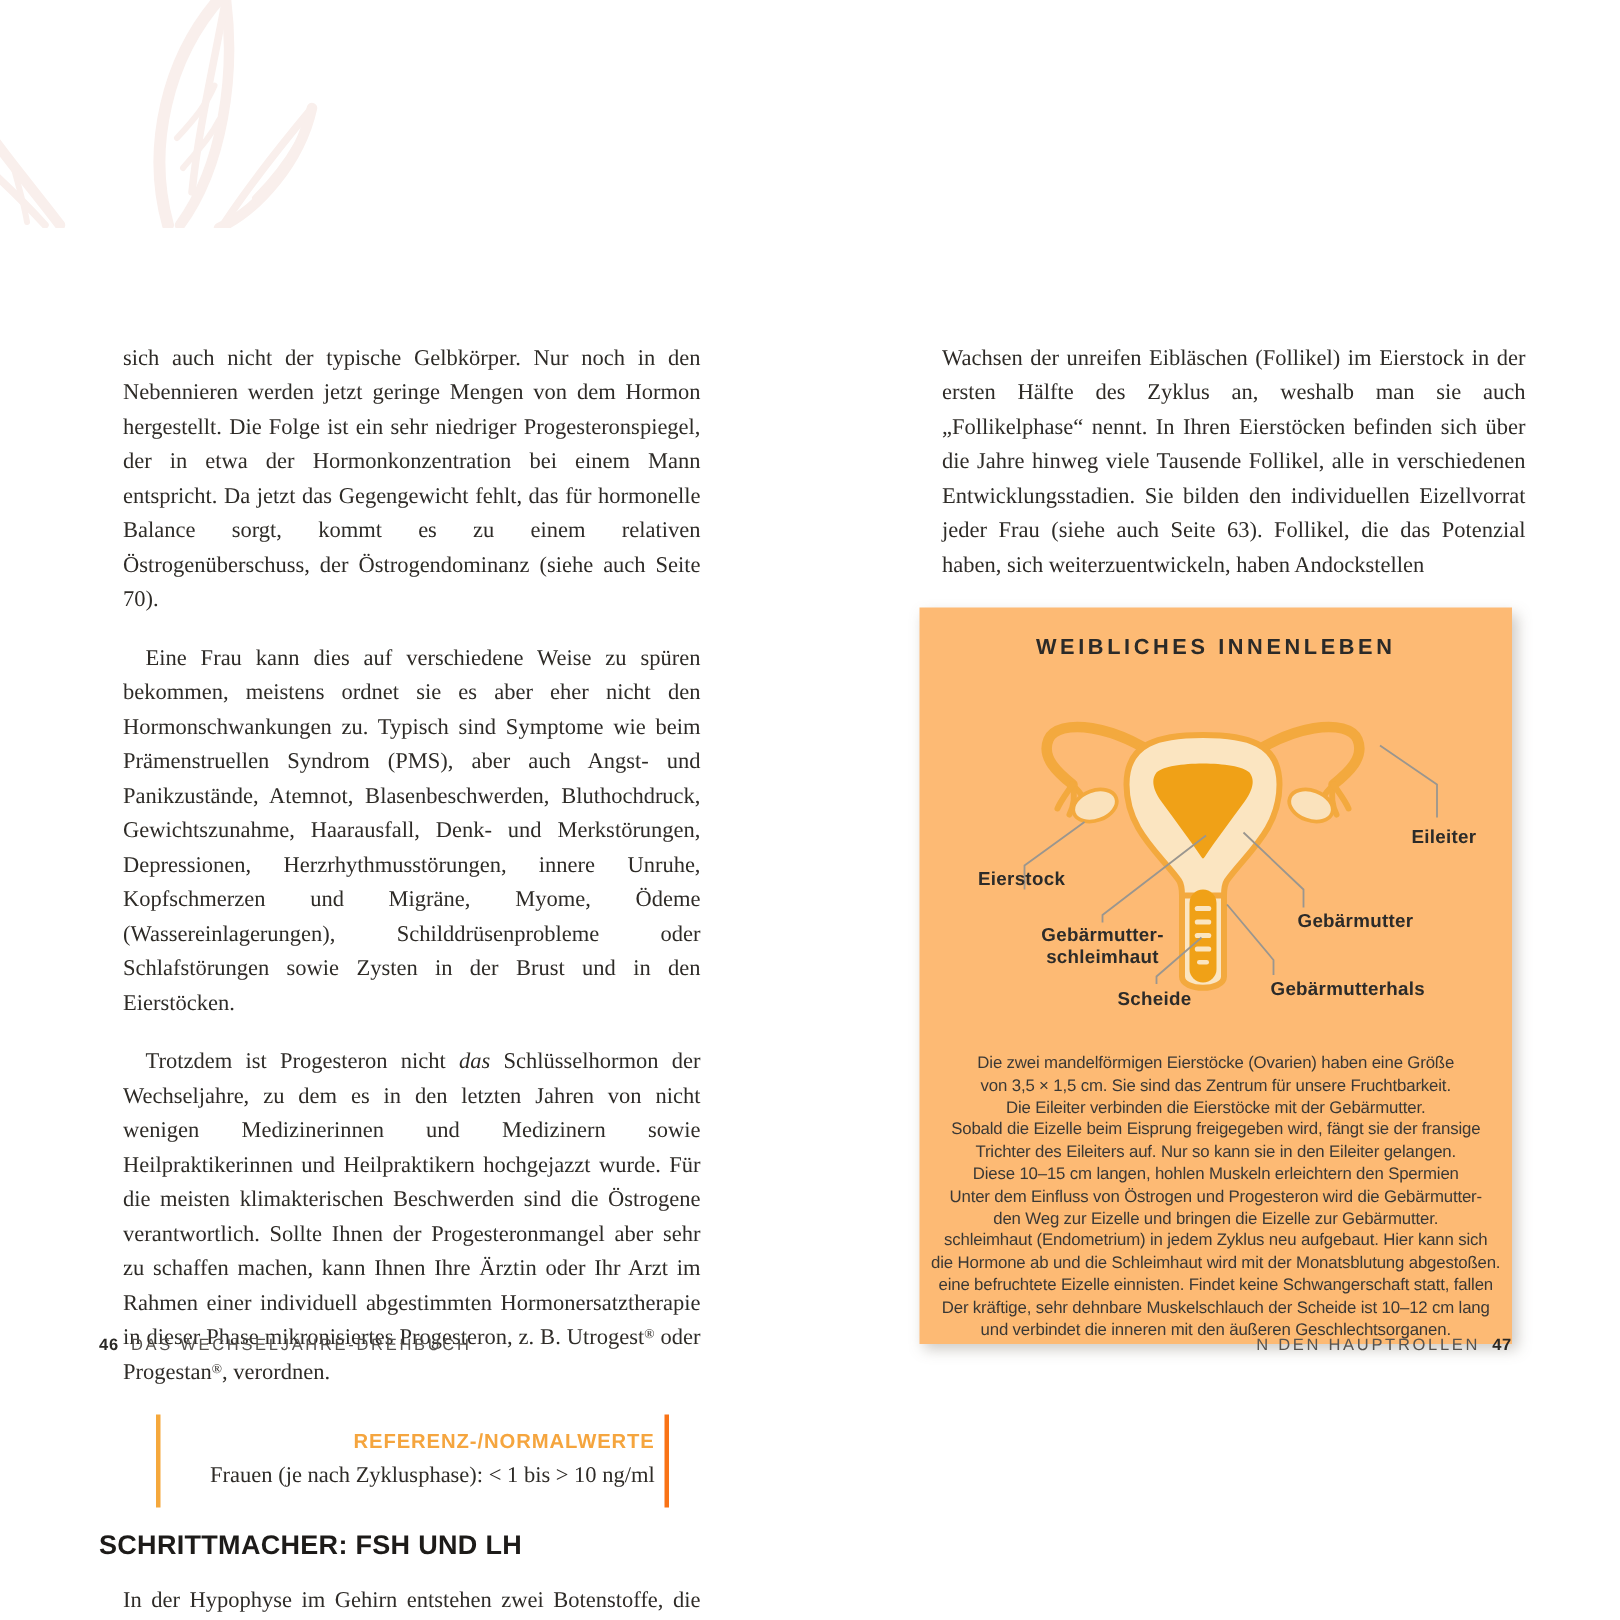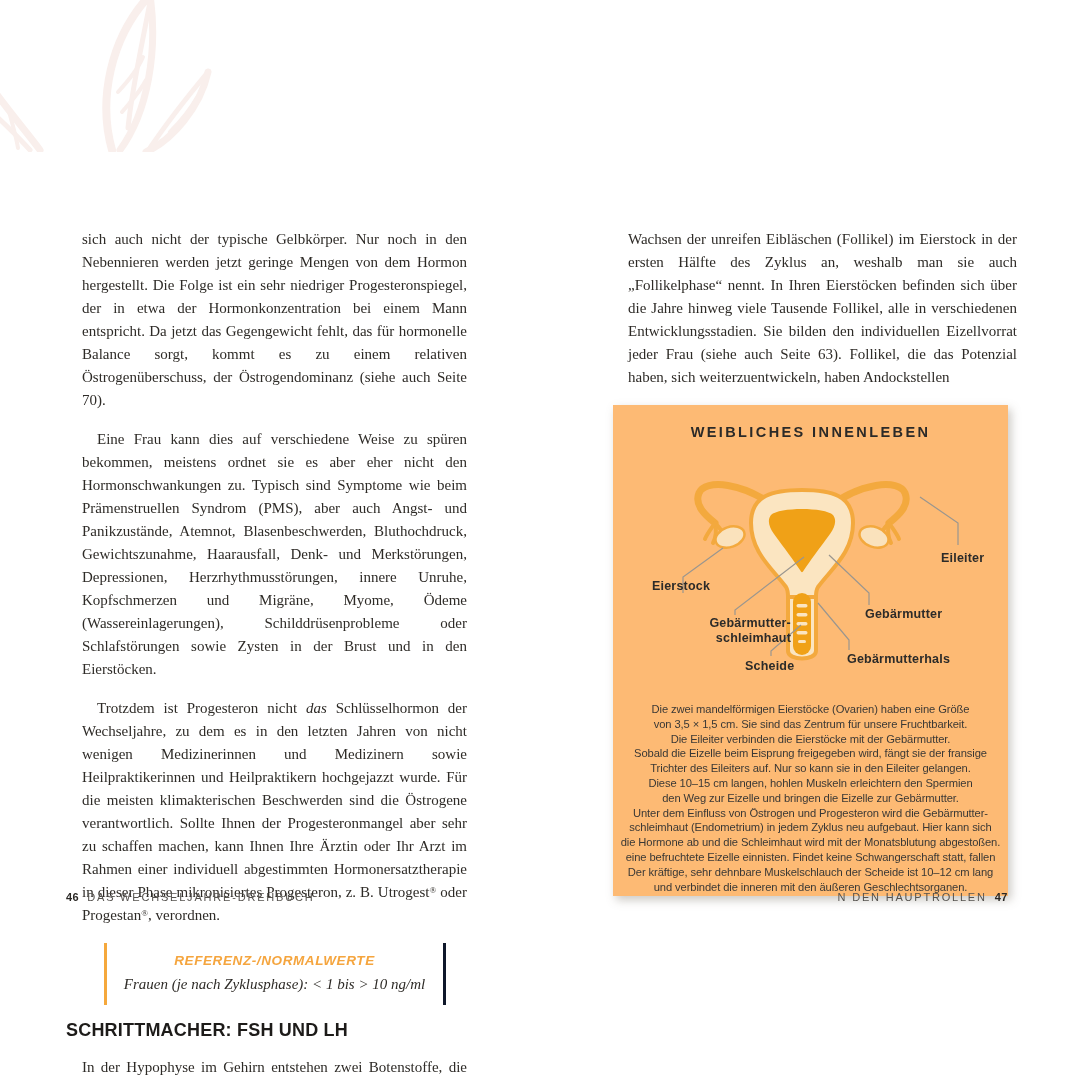--- a/index.html
+++ b/index.html
@@ -16,24 +16,23 @@
   .body-p{
     margin:16px;font-size:15px;line-height:23px;color:#2e2b27;
     text-align:justify;
   }
   .indent{text-indent:15px;}
   .body-p em{font-style:italic;}
   .body-p sup{font-size:9px;line-height:0;vertical-align:4px;}
 
   
   .refbox{
-    width:324px;margin:13px auto 9px;text-align:center;
-    border-left:3px solid #F5A83C;border-right:3px solid #0f172a;
+    width:324px;margin:13px auto 9px;text-align:right;
+    border-left:3px solid #F5A83C;border-right:3px solid #f97316;
     padding:8px 6px 10px;
-    font-style:italic;
   }
   .refbox-title{
     font-family:"Liberation Sans", sans-serif;font-weight:bold;
     font-size:13.5px;line-height:20px;color:#F5A53E;letter-spacing:.6px;
     margin-bottom:2px;
   }
   .refbox-line{font-size:15px;line-height:22px;color:#2e2b27;}
 
   .subhead{
     margin:15px 0 5px;font-family:"Liberation Sans", sans-serif;
@@ -52,21 +51,21 @@
     font-size:14.5px;letter-spacing:2.4px;color:#2b2a28;
   }
   .anatomy-svg{position:absolute;left:0;top:60px;}
   .lbl{
     position:absolute;font-family:"Liberation Sans", sans-serif;
     font-weight:bold;font-size:12.5px;line-height:15px;color:#2c2b29;
     letter-spacing:.2px;white-space:pre-line;
   }
   .lbl-eileiter{left:328px;top:146px;}
   .lbl-eierstock{left:39px;top:174px;}
-  .lbl-schleimhaut{left:66px;top:211px;width:112px;text-align:right;}
+  .lbl-schleimhaut{left:66px;top:211px;width:112px;text-align:center;}
   .lbl-scheide{left:132px;top:254px;}
   .lbl-gebaermutter{left:252px;top:202px;}
   .lbl-gebaermutterhals{left:234px;top:247px;}
   .caption{position:absolute;left:3px;right:3px;top:297px;text-align:center;}
   .cap-line{
     font-family:"Liberation Sans", sans-serif;font-size:11.2px;
     line-height:14.8px;color:#3a3835;letter-spacing:-.1px;
   }
 
   
@@ -170,22 +169,22 @@
     <div class="lbl lbl-gebaermutter">Gebärmutter</div>
     <div class="lbl lbl-gebaermutterhals">Gebärmutterhals</div>
 
     <div class="caption">
         <div class="cap-line">Die zwei mandelförmigen Eierstöcke (Ovarien) haben eine Größe</div>
         <div class="cap-line">von 3,5 × 1,5 cm. Sie sind das Zentrum für unsere Fruchtbarkeit.</div>
         <div class="cap-line">Die Eileiter verbinden die Eierstöcke mit der Gebärmutter.</div>
         <div class="cap-line">Sobald die Eizelle beim Eisprung freigegeben wird, fängt sie der fransige</div>
         <div class="cap-line">Trichter des Eileiters auf. Nur so kann sie in den Eileiter gelangen.</div>
         <div class="cap-line">Diese 10–15 cm langen, hohlen Muskeln erleichtern den Spermien</div>
+        <div class="cap-line">Unter dem Einfluss von Östrogen und Progesteron wird die Gebärmutter-</div>
         <div class="cap-line">den Weg zur Eizelle und bringen die Eizelle zur Gebärmutter.</div>
-        <div class="cap-line">Unter dem Einfluss von Östrogen und Progesteron wird die Gebärmutter-</div>
         <div class="cap-line">schleimhaut (Endometrium) in jedem Zyklus neu aufgebaut. Hier kann sich</div>
         <div class="cap-line">die Hormone ab und die Schleimhaut wird mit der Monatsblutung abgestoßen.</div>
         <div class="cap-line">eine befruchtete Eizelle einnisten. Findet keine Schwangerschaft statt, fallen</div>
         <div class="cap-line">Der kräftige, sehr dehnbare Muskelschlauch der Scheide ist 10–12 cm lang</div>
         <div class="cap-line">und verbindet die inneren mit den äußeren Geschlechtsorganen.</div>
       </div>
   </div>
 </div>
 
 <div class="footer footer-left">

